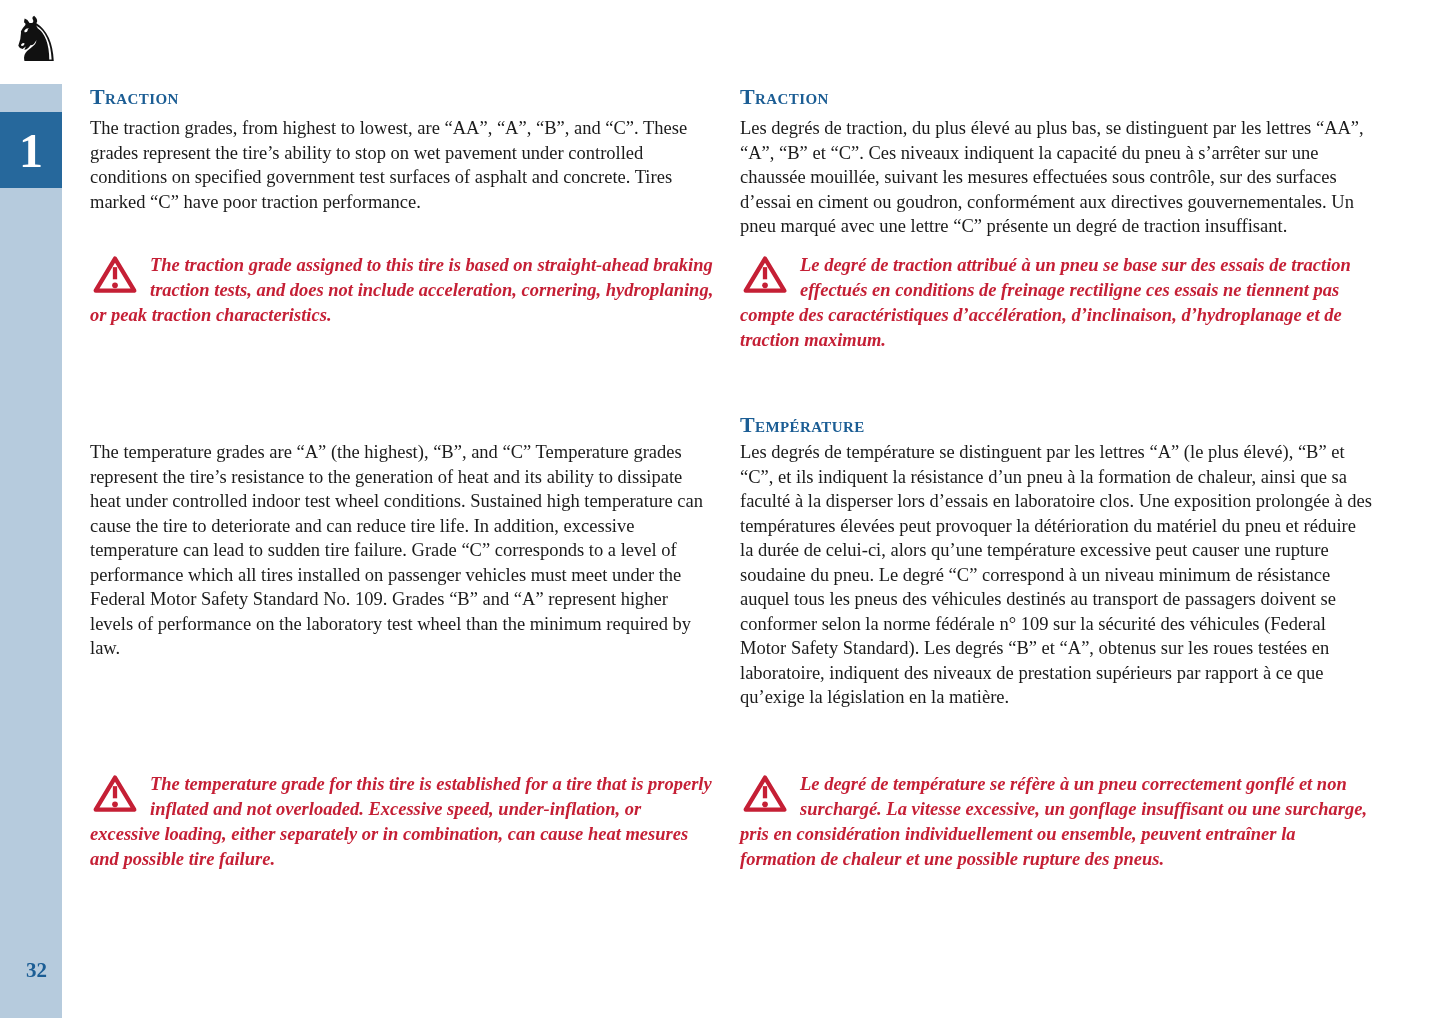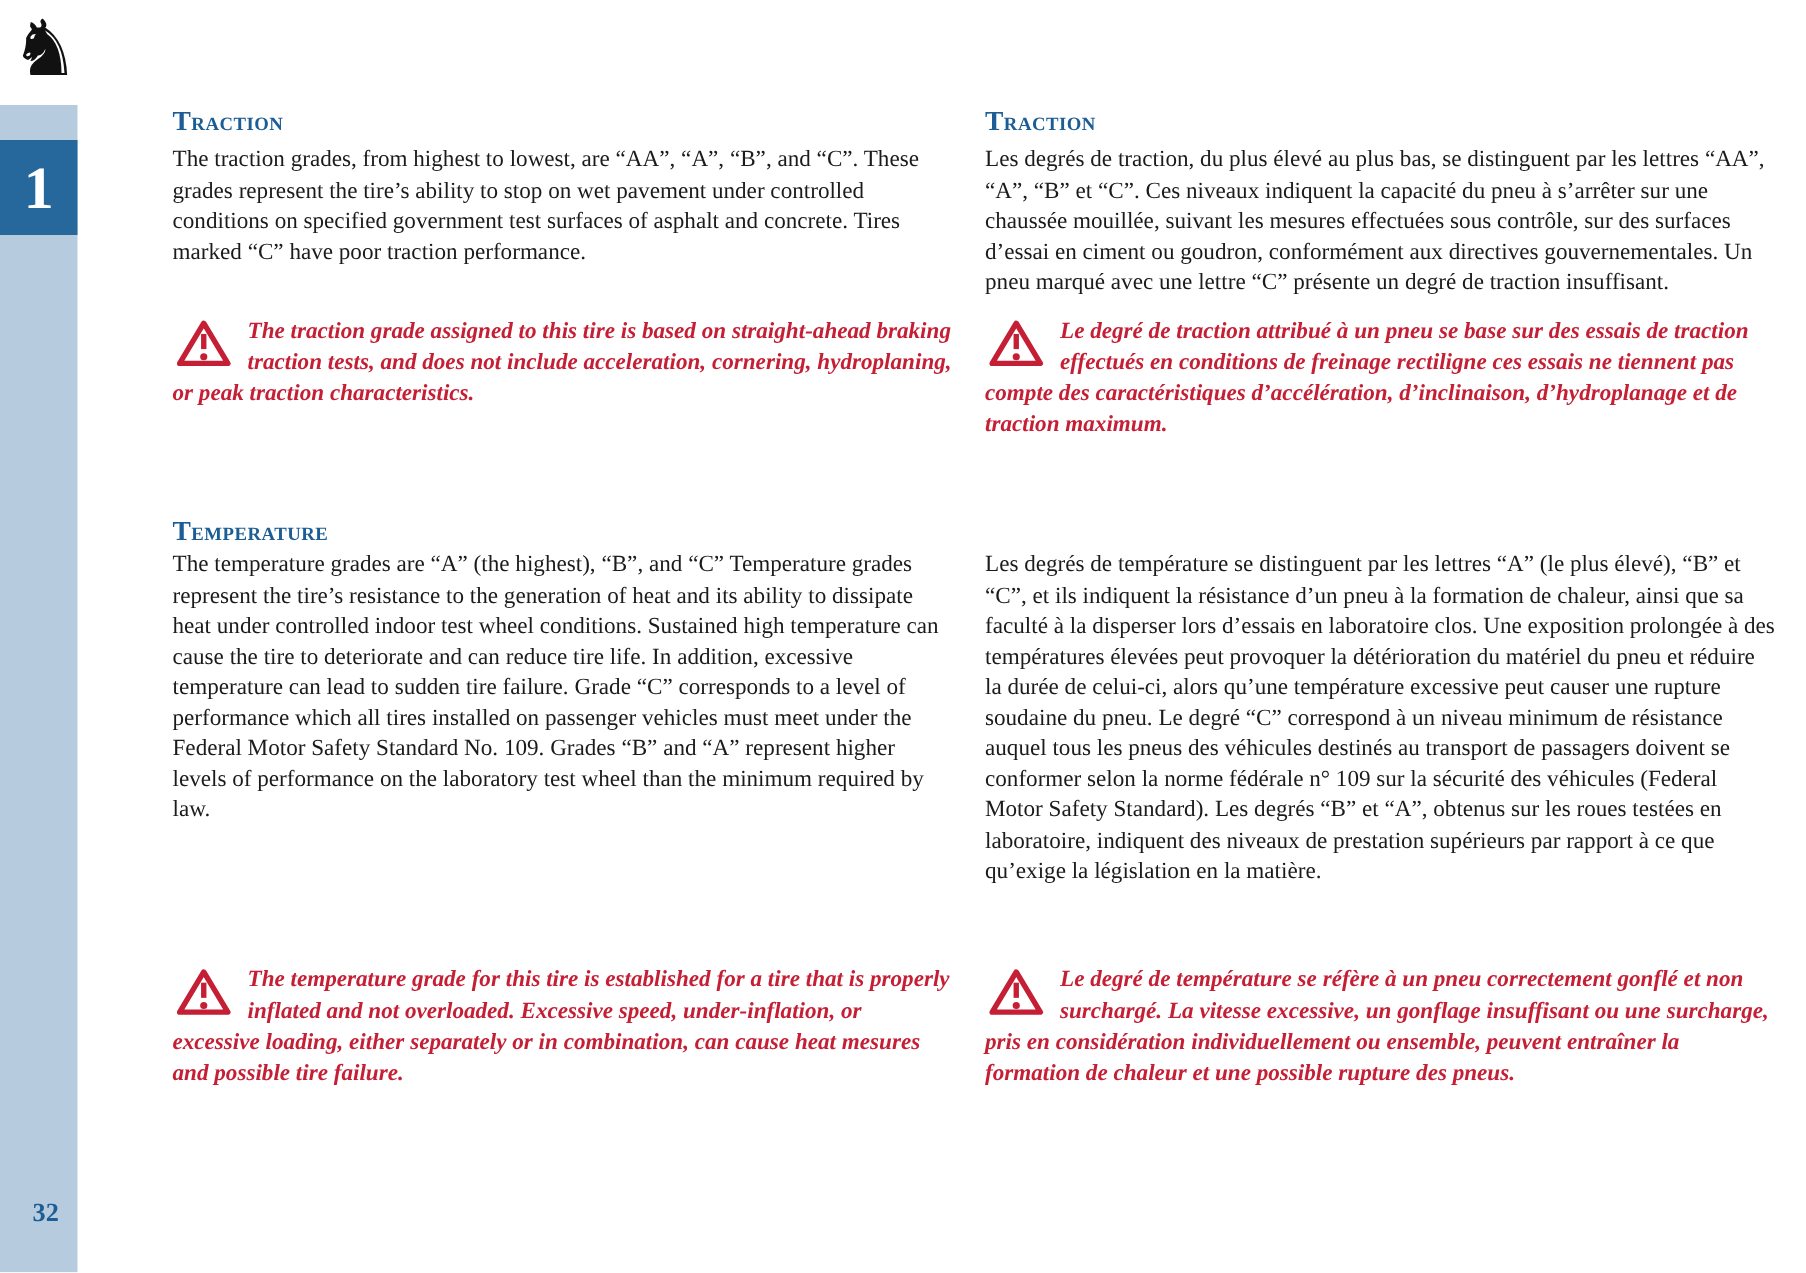--- a/index.html
+++ b/index.html
@@ -42,21 +42,21 @@
   }
   .page-number {
     position: absolute;
     left: 26px; top: 958px;
     font-size: 21px;
     font-weight: bold;
     color: #1b5d94;
   }
 
   
-  .col { position: absolute; top: 84px; height: 930px; margin-left: 48px; }
+  .col { position: absolute; top: 84px; height: 930px; }
   .col-en { left: 90px;  width: 625px; }
   .col-fr { left: 740px; width: 632px; }
 
   .sec { position: absolute; left: 0; width: 100%; margin: 0; }
   .s-h1 { top: 0; }
   .s-p1 { top: 32px; }
   .s-w1 { top: 169px; }
   .s-h2 { top: 328px; }
   .s-p2 { top: 356px; }
   .s-w2 { top: 688px; }
@@ -111,21 +111,20 @@
 
     <div class="sec s-w1 warning">
       <svg class="warning-icon" viewBox="0 0 64 56" aria-hidden="true">
         <path d="M32 5 L59 50 L5 50 Z" fill="none" stroke="#c51f35" stroke-width="6" stroke-linejoin="round"></path>
         <rect x="29" y="17" width="6" height="17" fill="#c51f35"></rect>
         <circle cx="32" cy="42.5" r="4" fill="#c51f35"></circle>
       </svg>
       <span>The traction grade assigned to this tire is based on straight-ahead braking traction tests, and does not include acceleration, cornering, hydroplaning, or peak traction characteristics.</span>
     </div>
 
-    <h2 class="sec s-h2 heading">Temperature</h2>
     <p class="sec s-p2 body-text"><span>The temperature grades are </span><span class="b">“A”</span><span> (the highest), </span><span class="b">“B”</span><span>, and </span><span class="b">“C”</span><span> Temperature grades represent the tire’s resistance to the generation of heat and its ability to dissipate heat under controlled indoor test wheel conditions. Sustained high temperature can cause the tire to deteriorate and can reduce tire life. In addition, excessive temperature can lead to sudden tire failure. Grade </span><span class="b">“C”</span><span> corresponds to a level of performance which all tires installed on passenger vehicles must meet under the Federal Motor Safety Standard No. 109. Grades </span><span class="b">“B”</span><span> and </span><span class="b">“A”</span><span> represent higher levels of performance on the laboratory test wheel than the minimum required by law.</span></p>
 
     <div class="sec s-w2 warning">
       <svg class="warning-icon" viewBox="0 0 64 56" aria-hidden="true">
         <path d="M32 5 L59 50 L5 50 Z" fill="none" stroke="#c51f35" stroke-width="6" stroke-linejoin="round"></path>
         <rect x="29" y="17" width="6" height="17" fill="#c51f35"></rect>
         <circle cx="32" cy="42.5" r="4" fill="#c51f35"></circle>
       </svg>
       <span>The temperature grade for this tire is established for a tire that is properly inflated and not overloaded. Excessive speed, under-inflation, or excessive loading, either separately or in combination, can cause heat mesures and possible tire failure.</span>
     </div>
@@ -137,20 +136,21 @@
 
     <div class="sec s-w1 warning">
       <svg class="warning-icon" viewBox="0 0 64 56" aria-hidden="true">
         <path d="M32 5 L59 50 L5 50 Z" fill="none" stroke="#c51f35" stroke-width="6" stroke-linejoin="round"></path>
         <rect x="29" y="17" width="6" height="17" fill="#c51f35"></rect>
         <circle cx="32" cy="42.5" r="4" fill="#c51f35"></circle>
       </svg>
       <span>Le degré de traction attribué à un pneu se base sur des essais de traction effectués en conditions de freinage rectiligne  ces essais ne tiennent pas compte des caractéristiques d’accélération, d’inclinaison, d’hydroplanage et de traction maximum.</span>
     </div>
 
+    <h2 class="sec s-h2 heading">Température</h2>
     <p class="sec s-p2 body-text"><span>Les degrés de température se distinguent par les lettres </span><span class="b">“A”</span><span> (le plus élevé), </span><span class="b">“B”</span><span> et </span><span class="b">“C”</span><span>, et ils indiquent la résistance d’un pneu à la formation de chaleur, ainsi que sa faculté à la disperser lors d’essais en laboratoire clos. Une exposition prolongée à des températures élevées peut provoquer la détérioration du matériel du pneu et réduire la durée de celui-ci, alors qu’une température excessive peut causer une rupture soudaine du pneu. Le degré </span><span class="b">“C”</span><span> correspond à un niveau minimum de résistance auquel tous les pneus des véhicules destinés au transport de passagers doivent se conformer selon la norme fédérale n° 109 sur la sécurité des véhicules (Federal Motor Safety Standard). Les degrés </span><span class="b">“B”</span><span>  et </span><span class="b">“A”</span><span>, obtenus sur les roues testées en laboratoire, indiquent des niveaux de prestation supérieurs par rapport à ce que qu’exige la législation en la matière.</span></p>
 
     <div class="sec s-w2 warning">
       <svg class="warning-icon" viewBox="0 0 64 56" aria-hidden="true">
         <path d="M32 5 L59 50 L5 50 Z" fill="none" stroke="#c51f35" stroke-width="6" stroke-linejoin="round"></path>
         <rect x="29" y="17" width="6" height="17" fill="#c51f35"></rect>
         <circle cx="32" cy="42.5" r="4" fill="#c51f35"></circle>
       </svg>
       <span>Le degré de température se réfère à un pneu correctement gonflé et non surchargé. La vitesse excessive, un gonflage insuffisant ou une surcharge, pris en considération individuellement ou ensemble, peuvent entraîner la formation de chaleur et une possible rupture des pneus.</span>
     </div>

